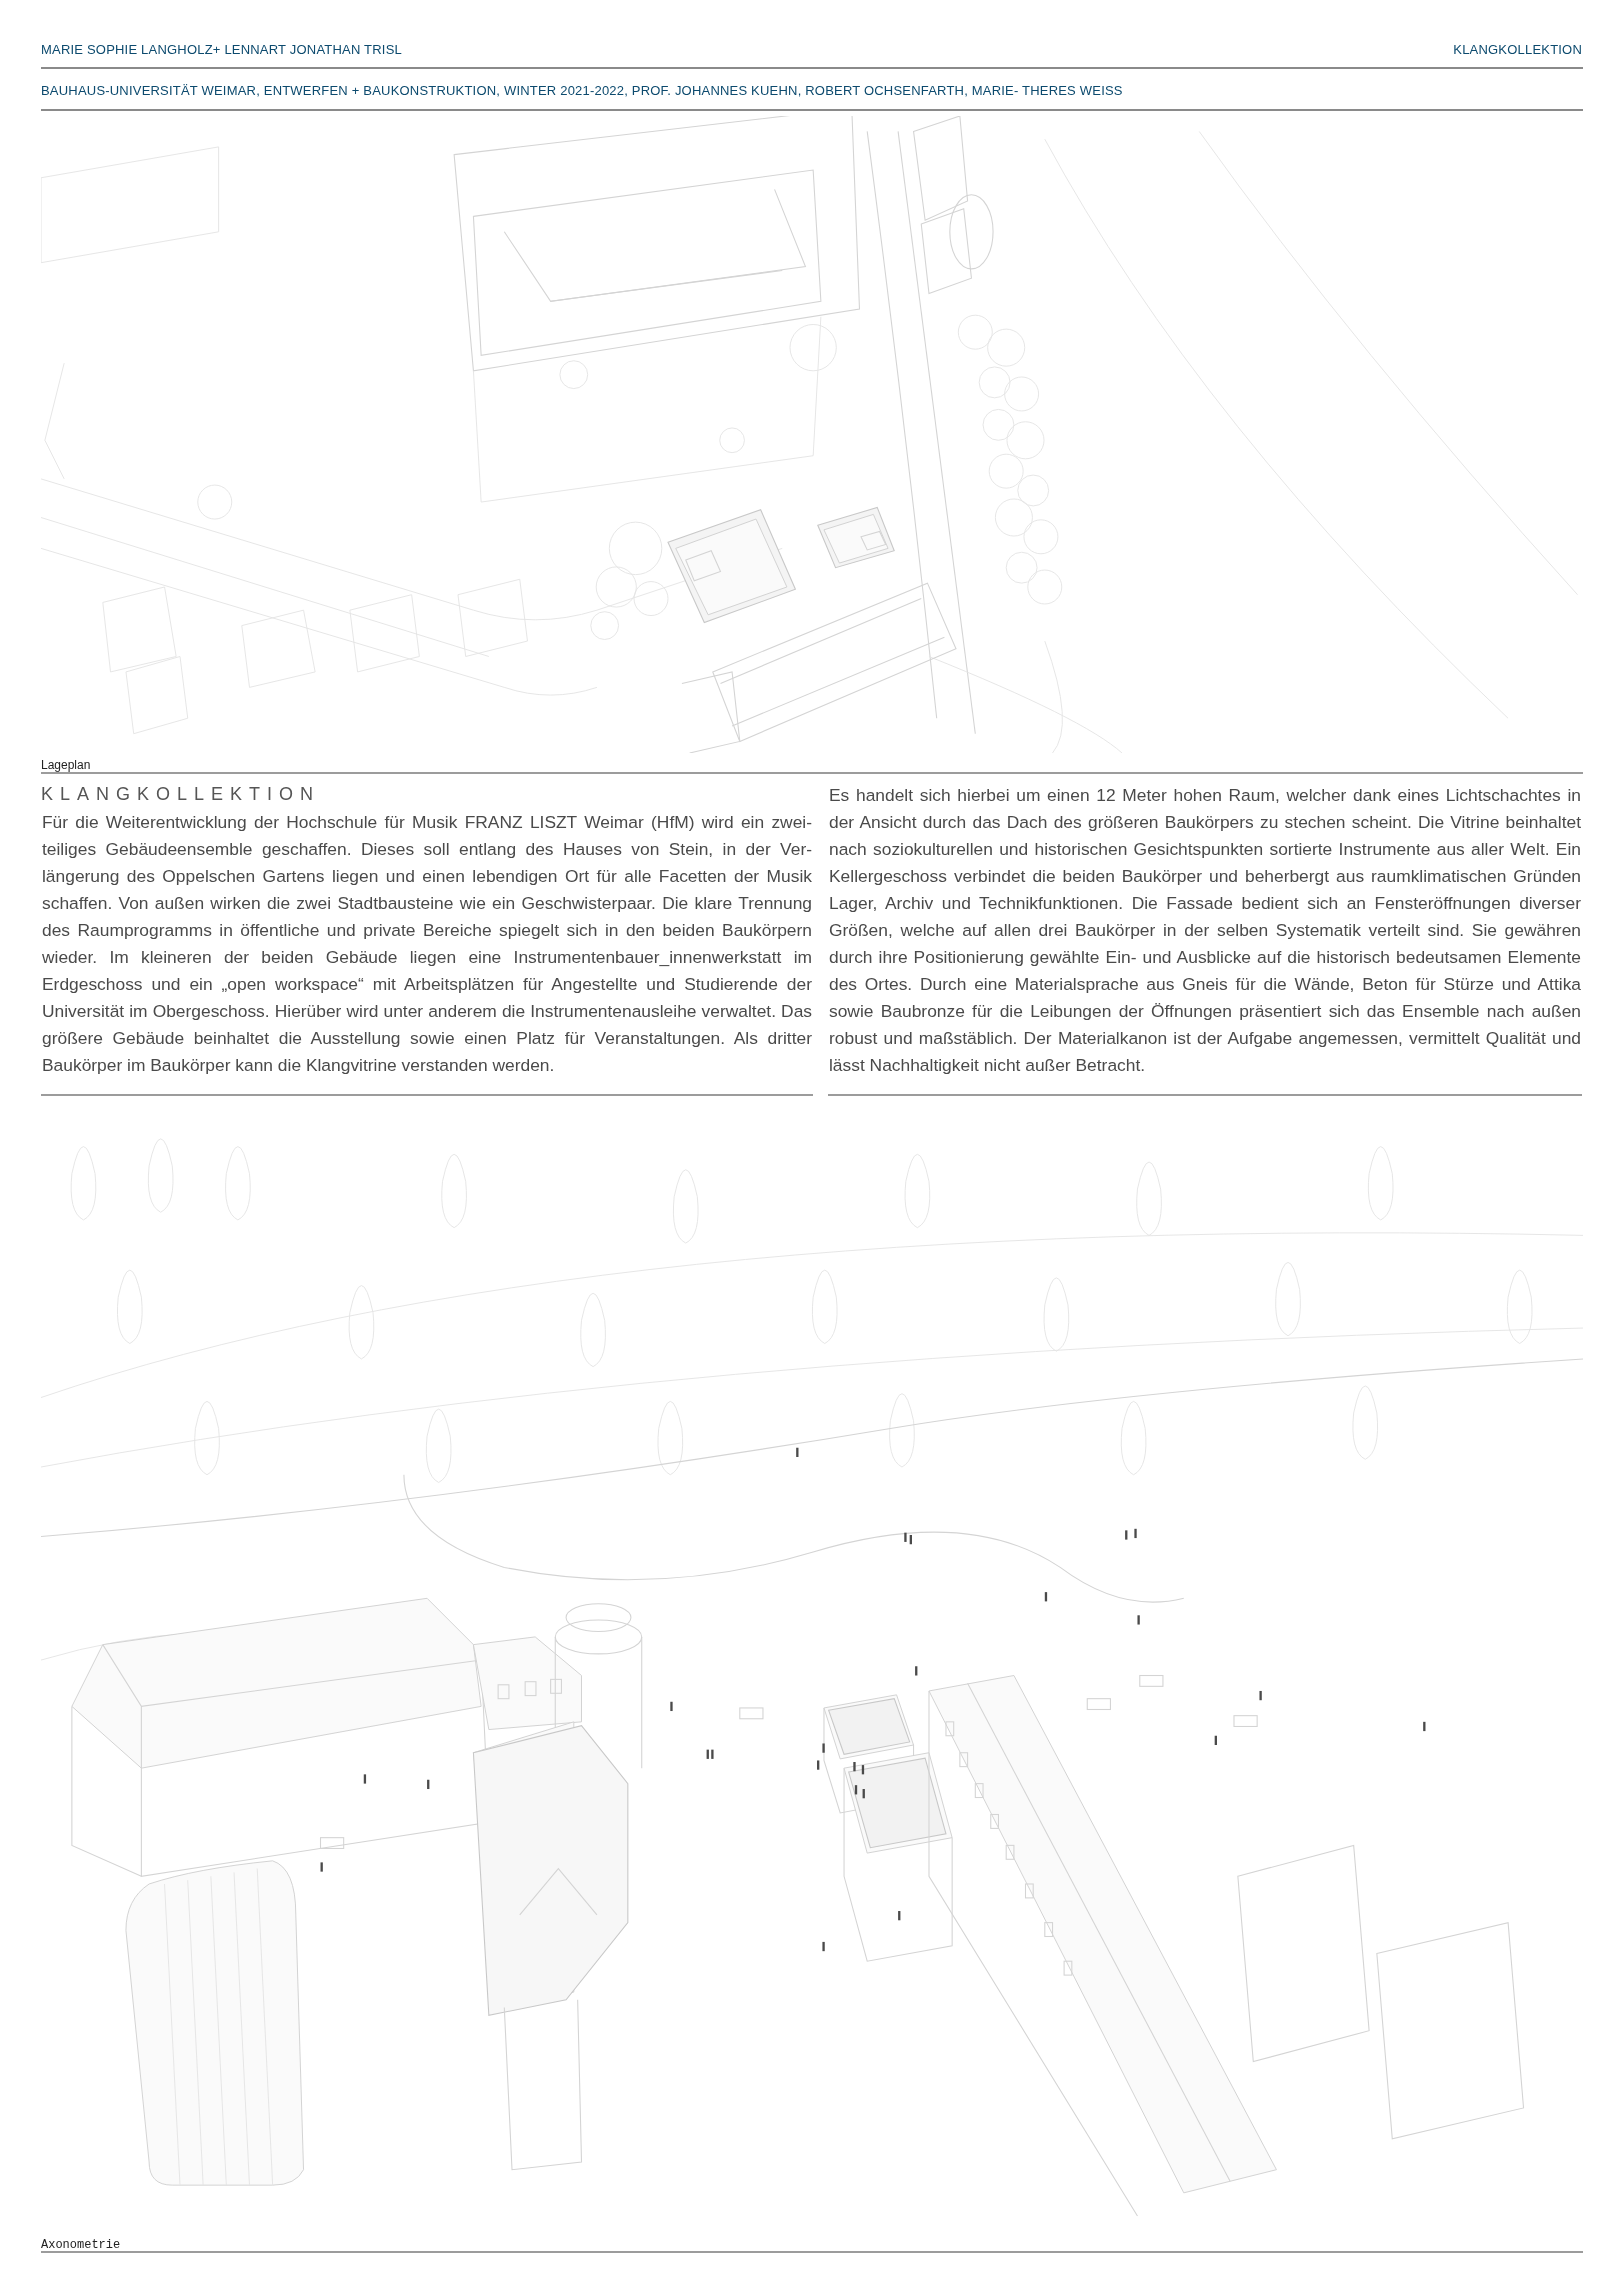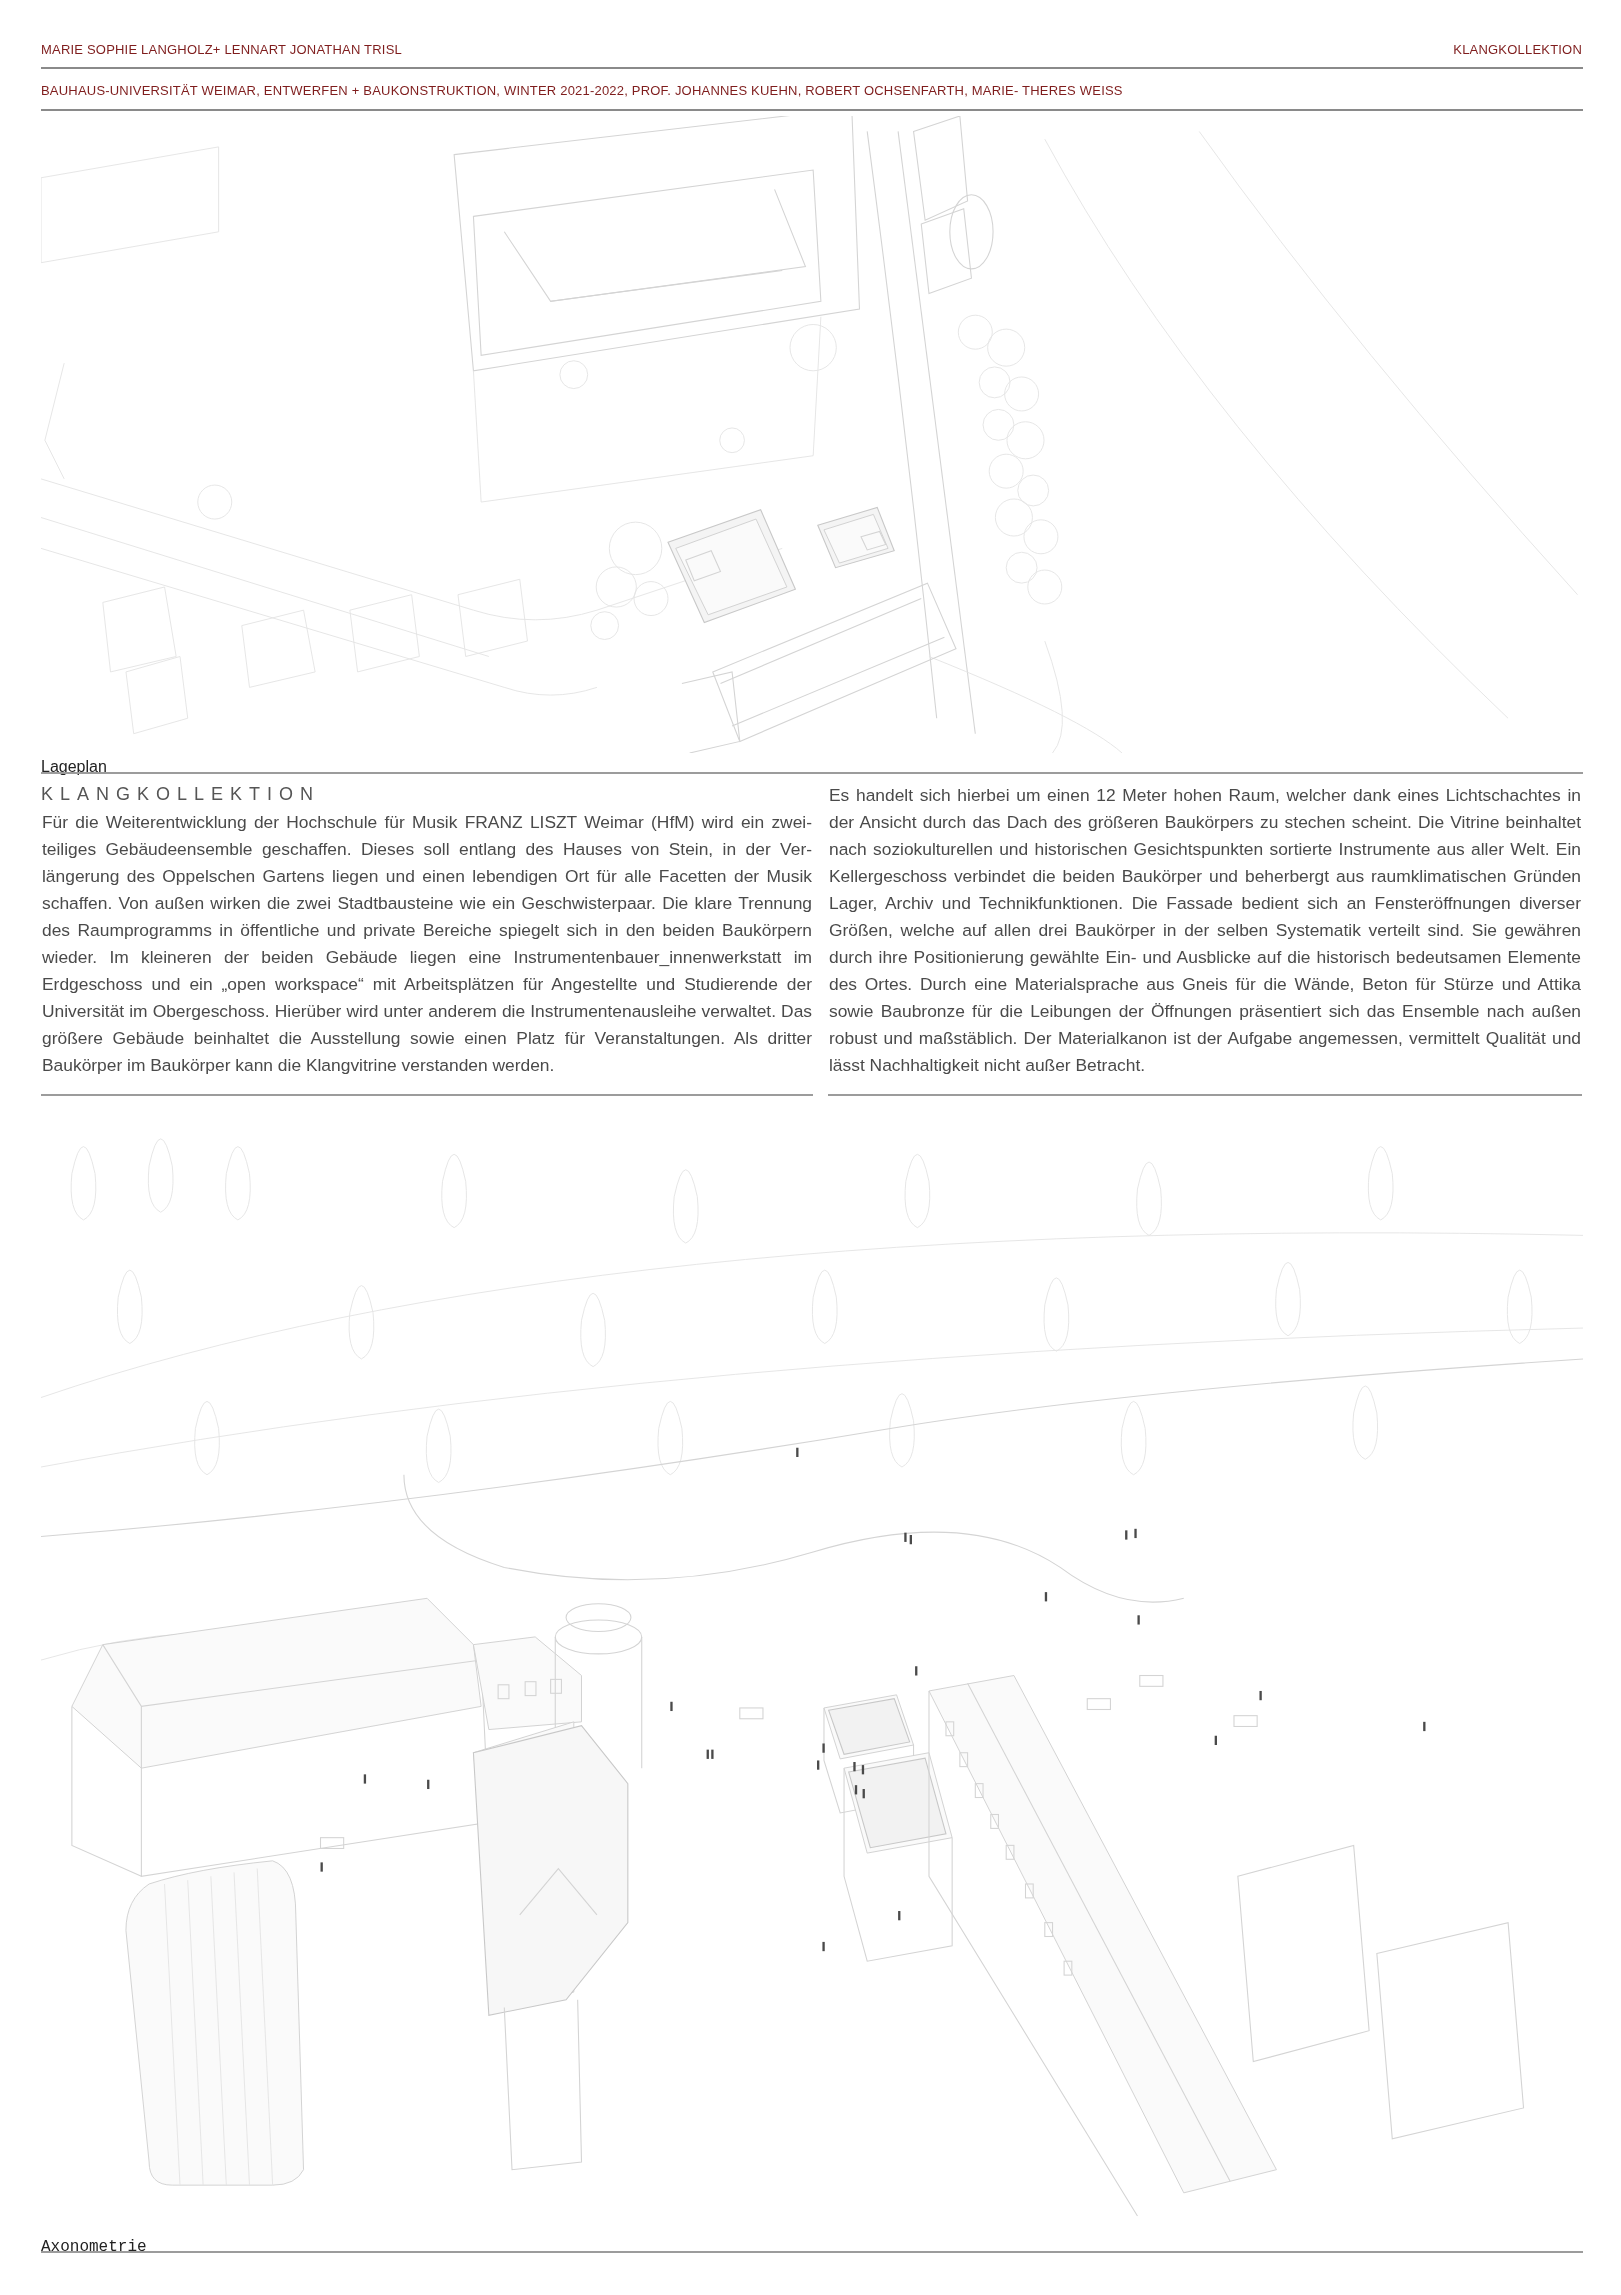--- a/index.html
+++ b/index.html
@@ -1,22 +1,22 @@
 <!DOCTYPE html>
 <html style="font-size:12.4px"><head>
   <meta charset="utf-8">
   <style>
     html, body { margin: 0; padding: 0; background: #ffffff; }
     body { width: 1621px; height: 2295px; position: relative; overflow: hidden;
            font-family: "Liberation Sans", sans-serif; color: #333; }
     .abs { position: absolute; }
-    .hdr-text { font-size: 13px; color: #7f1d1d; letter-spacing: 0.2px; }
+    .hdr-text { font-size: 13px; color: #0c4a6e; letter-spacing: 0.2px; }
     .rule { position: absolute; left: 41px; width: 1542px; height: 1.5px; background: #8a8a8a; }
     .rule.thin { height: 1.5px; background: #9c9c9c; }
-    .caption { font-size: 16px; color: #222; }
+    .caption { font-size: 12px; color: #222; }
     .body-col { position: absolute; top: 781px; font-size: 17.4px; line-height: 27px;
                 color: #4a4a4a; text-align: justify; hyphens: manual; }
     .body-col p { margin: 1px; }
     .section-title { font-size: 18px; letter-spacing: 7px; color: #555; line-height: 27px; }
     svg { position: absolute; }
     svg .ln { fill: none; stroke: #d4d4d4; stroke-width: 1.4; }
     svg .lnf { fill: none; stroke: #e4e4e4; stroke-width: 1.2; }
     svg .fillg { fill: #f4f4f4; stroke: #c8c8c8; stroke-width: 1.4; }
     svg .fillh { fill: #fafafa; stroke: #cfcfcf; stroke-width: 1.2; }
     svg .fig { fill: #4a4a4a; }

